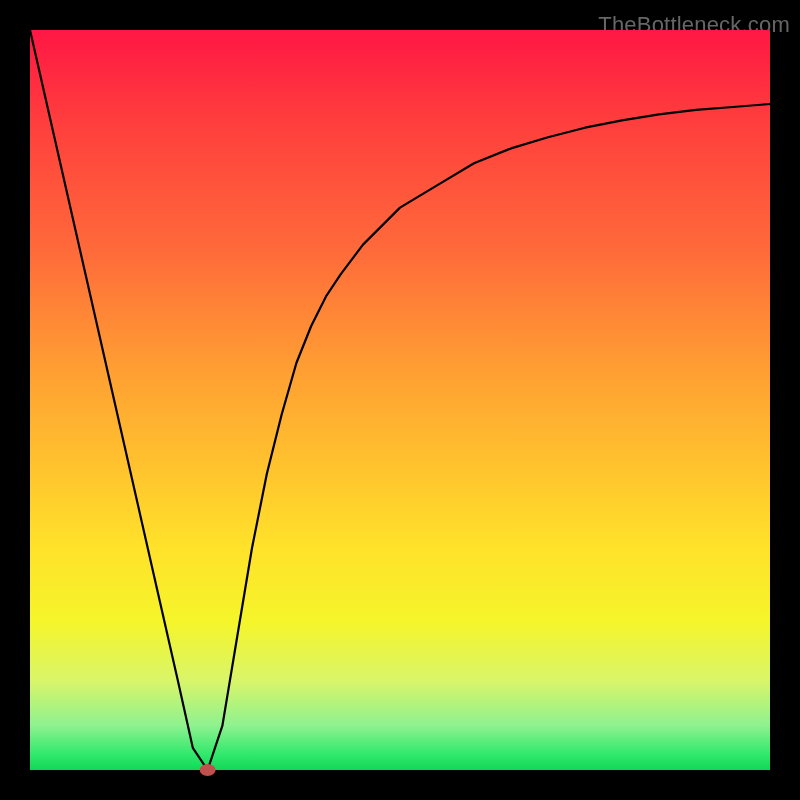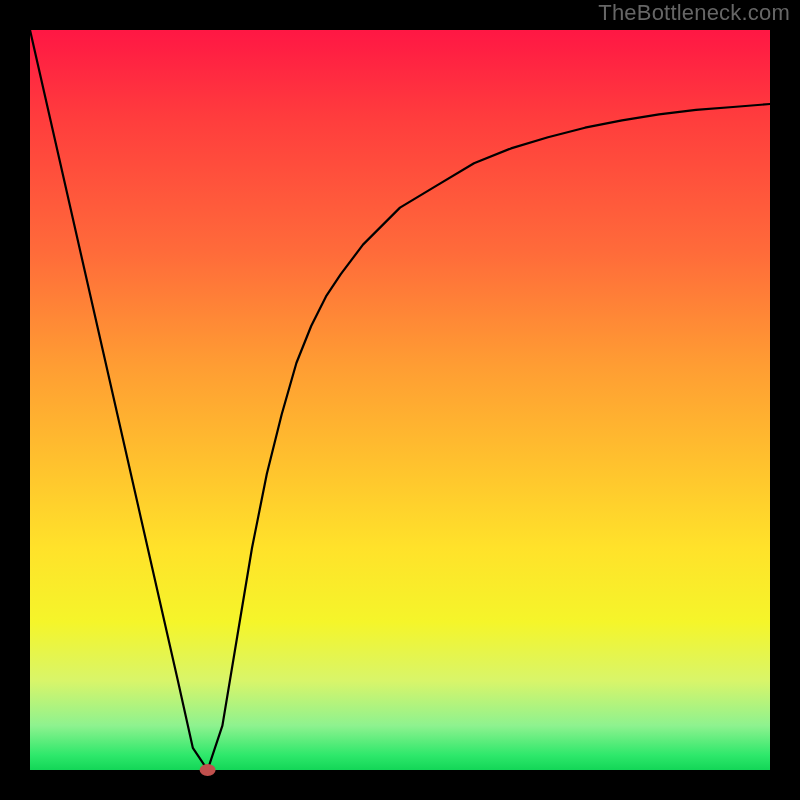--- a/index.html
+++ b/index.html
@@ -5,21 +5,21 @@
   * { margin: 0; padding: 0; box-sizing: border-box; }
   html, body { width: 800px; height: 800px; overflow: hidden; background: #000; }
   .stage {
     position: relative;
     width: 800px;
     height: 800px;
     background: #000;
   }
   .watermark {
     position: absolute;
-    top: 0;
+    top: 12px;
     right: 10px;
     color: #666;
     font-family: Arial, Helvetica, sans-serif;
     font-size: 22px;
     font-weight: 500;
     letter-spacing: 0.2px;
     user-select: none;
   }
   .plot {
     position: absolute;

